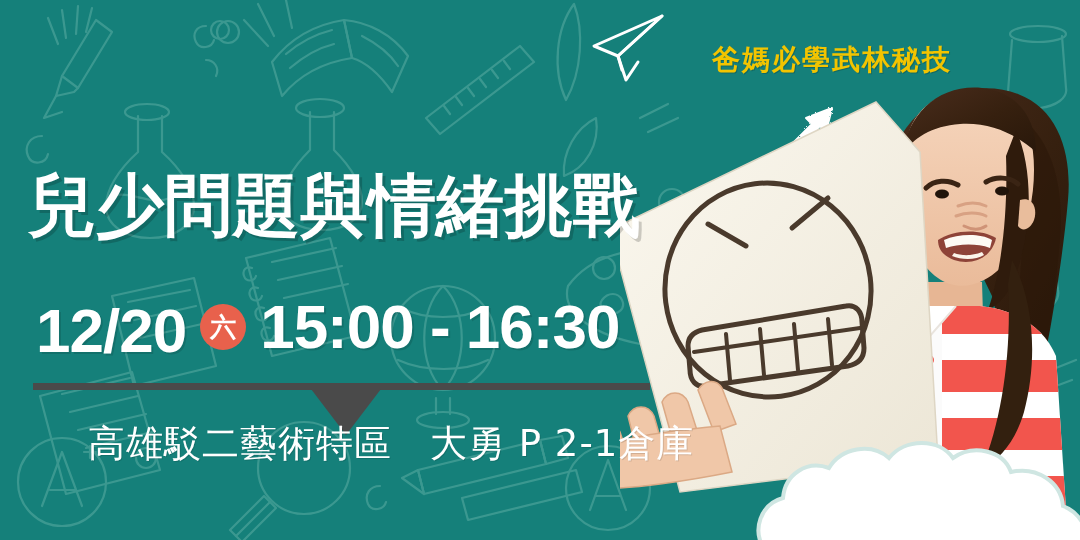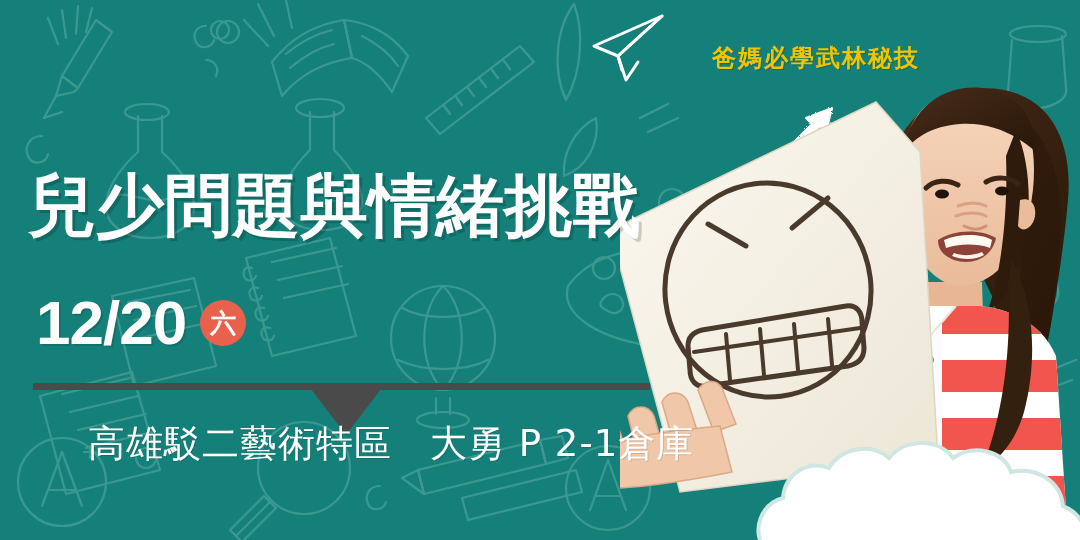--- a/index.html
+++ b/index.html
@@ -23,21 +23,21 @@
   }
   .photo svg{position:absolute;left:0;top:0;width:460px;height:480px;}
 
   
   .cloud{position:absolute;left:755px;top:440px;width:340px;height:110px;}
   .cloud svg{width:340px;height:110px;display:block;}
 
   
   .kicker{
     position:absolute;left:712px;top:46px;
-    font-size:24px;font-weight:bold;color:#f2c400;
+    font-size:28px;font-weight:bold;color:#f2c400;
     letter-spacing:2px;line-height:1;
     font-family:"DejaVu Sans","Liberation Sans",sans-serif;
     text-shadow:1px 1px 0 rgba(0,0,0,.18);
     white-space:nowrap;
   }
   .title-1{
     position:absolute;left:60px;top:66px;
     font-size:72px;font-weight:bold;color:#f5c400;
     letter-spacing:26px;line-height:1;white-space:nowrap;
     font-family:"DejaVu Sans","Liberation Sans",sans-serif;
@@ -50,21 +50,21 @@
     font-family:"DejaVu Sans","Liberation Sans",sans-serif;
     text-shadow:3px 3px 0 rgba(0,0,0,.18);
   }
   .datetime{
     position:absolute;left:36px;top:292px;
     display:flex;align-items:center;
     font-size:62px;font-weight:bold;color:#ffffff;line-height:1;
     white-space:nowrap;
     text-shadow:2px 2px 0 rgba(0,0,0,.12);
   }
-  .date-txt{letter-spacing:-1px;}
+  .date-txt{letter-spacing:-1px;margin-top:8px;}
   .weekday-badge{
     display:inline-flex;align-items:center;justify-content:center;
     width:46px;height:46px;border-radius:50%;
     background:#e8614c;color:#fff;
     font-size:26px;font-weight:bold;
     margin:0 14px;
     font-family:"DejaVu Sans","Liberation Sans",sans-serif;
     text-shadow:none;
     flex:0 0 auto;
   }
@@ -377,20 +377,21 @@
     </svg>
   </div>
 
   <div class="kicker">爸媽必學武林秘技</div>
 
   <div class="title-2">兒少問題與情緒挑戰</div>
 
   <div class="datetime">
     <span class="date-txt">12/20</span>
     <span class="weekday-badge">六</span>
+    <span class="time-txt">15:00 - 16:30</span>
   </div>
 
   <div class="divider"></div>
   <div class="divider-tri"></div>
 
   <div class="venue">高雄駁二藝術特區　大勇 P 2-1倉庫</div>
 
 </div>
 
 </body></html>

